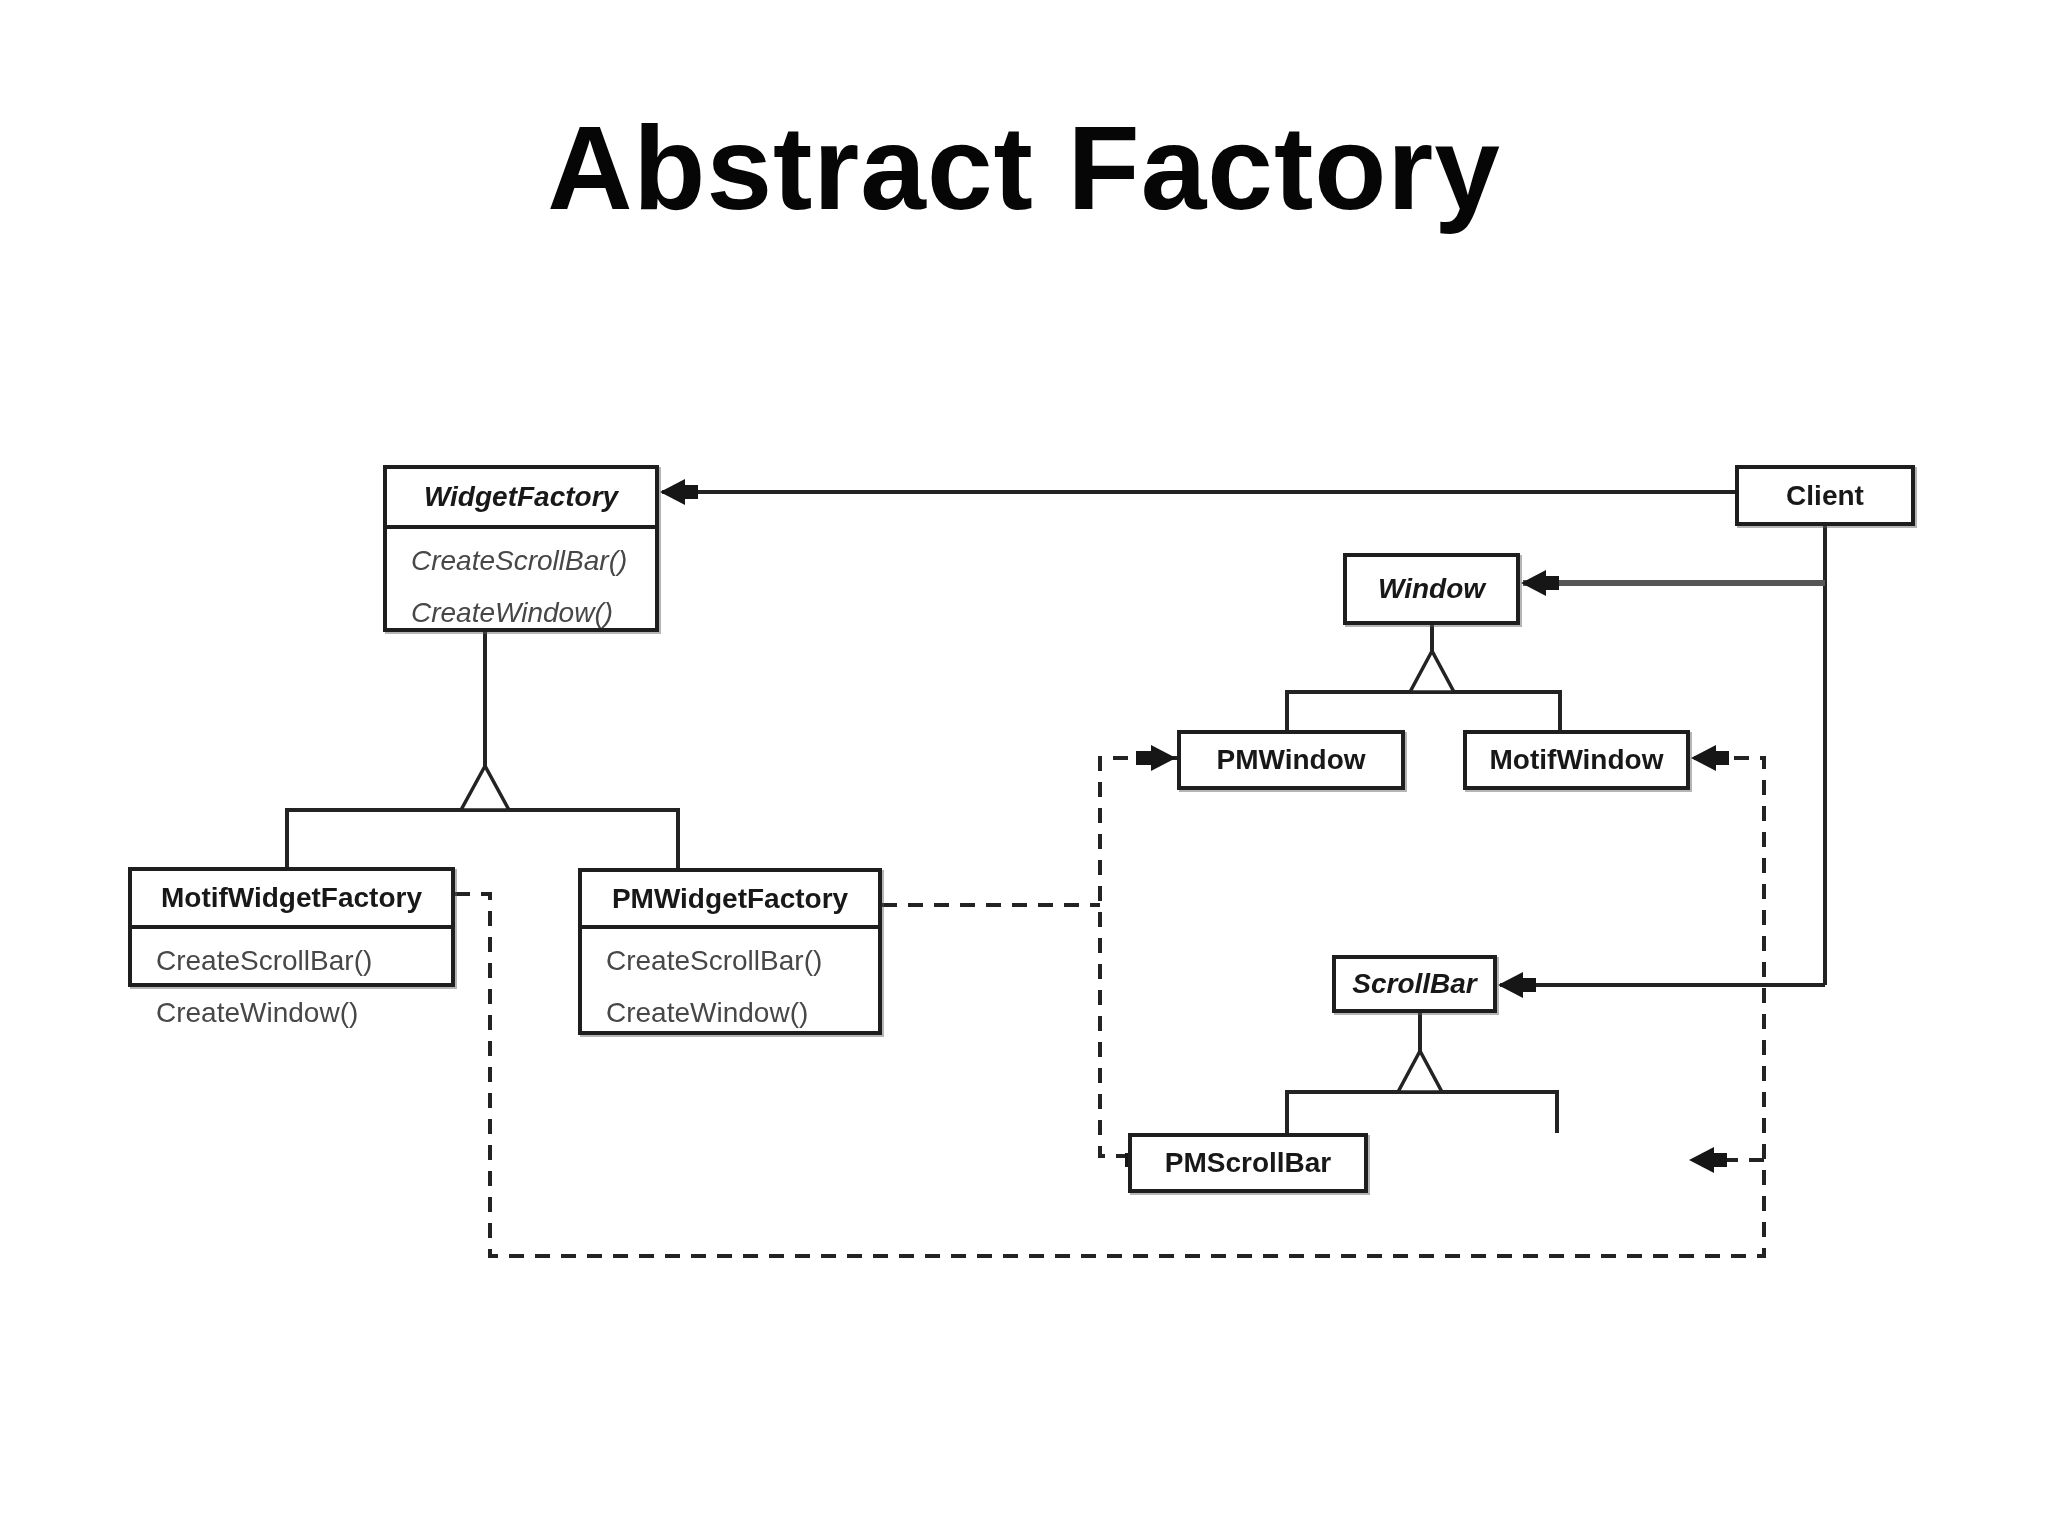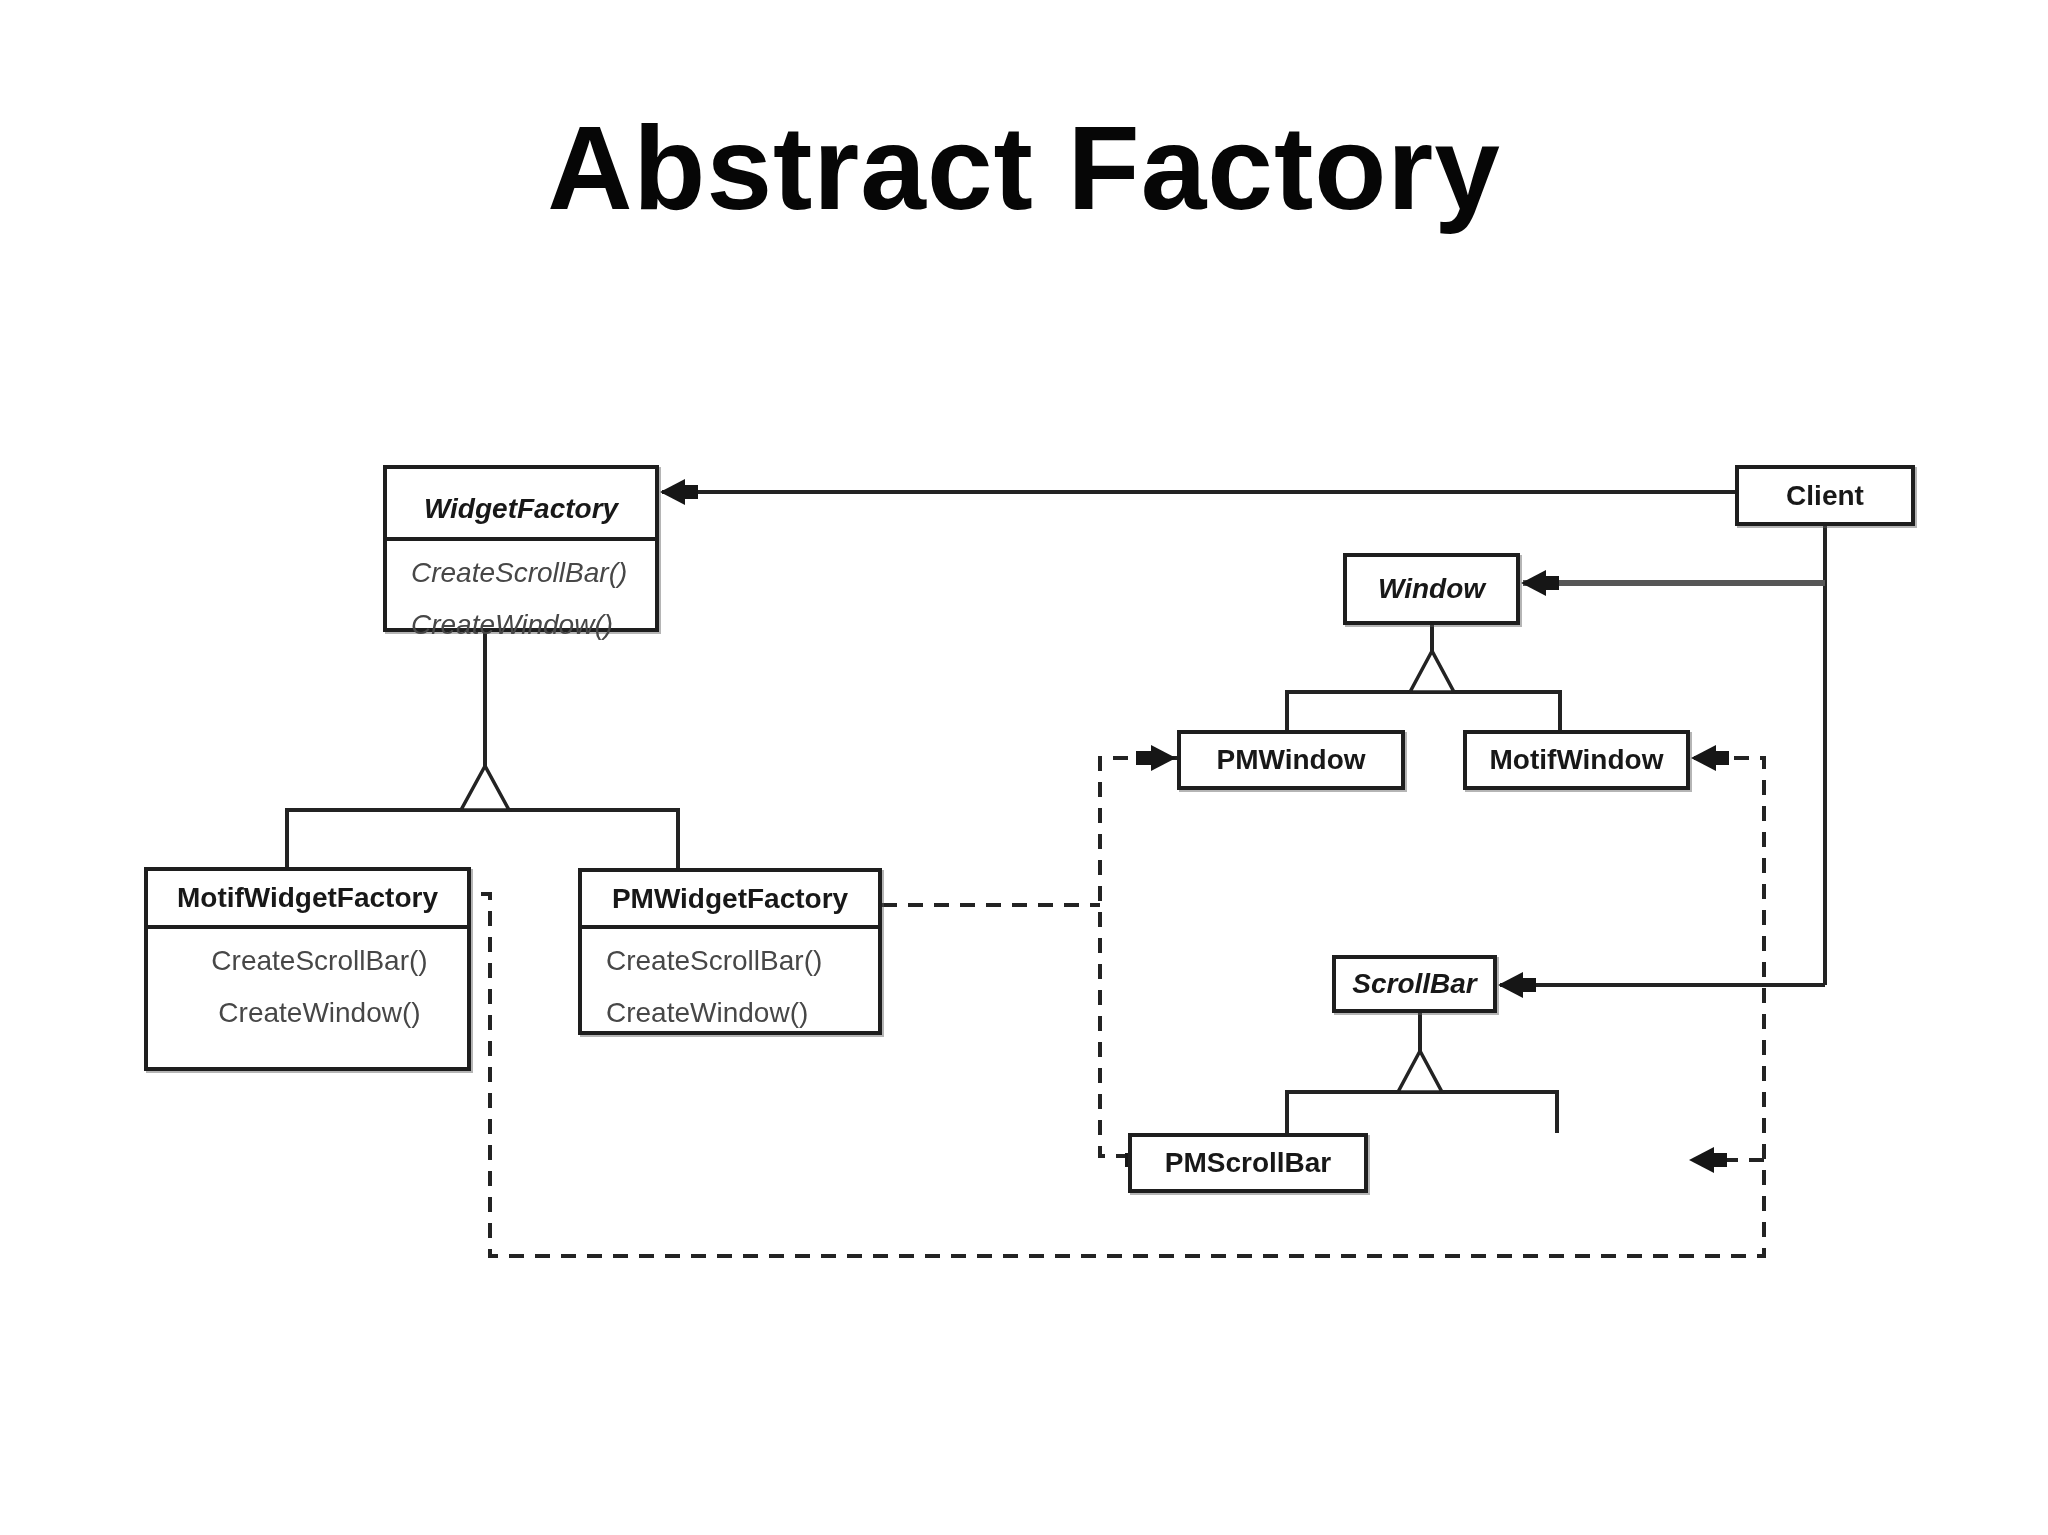--- a/index.html
+++ b/index.html
@@ -148,21 +148,21 @@
       <polygon points="1176,758 1151,745 1151,771"></polygon>
         <rect x="1136" y="751" width="15" height="14"></rect>
     </g>
     <g fill="#161616">
       <polygon points="1165,1160 1140,1147 1140,1173"></polygon>
         <rect x="1125" y="1153" width="15" height="14"></rect>
     </g>
   </svg>
 
   <div class="uml-box abstract" style="left:383px; top:465px; width:276px; height:167px;">
-    <div class="uml-title" style="height:56px;margin-top:12px;">WidgetFactory</div>
+    <div class="uml-title" style="height:56px;">WidgetFactory</div>
     <div class="uml-methods">
       <div>CreateScrollBar()</div>
       <div>CreateWindow()</div>
     </div>
   </div>
 
   <div class="uml-box single" style="left:1735px; top:465px; width:180px; height:61px;">
     <div class="uml-title">Client</div>
   </div>
 
@@ -171,21 +171,21 @@
   </div>
 
   <div class="uml-box single" style="left:1177px; top:730px; width:228px; height:60px;">
     <div class="uml-title">PMWindow</div>
   </div>
 
   <div class="uml-box single" style="left:1463px; top:730px; width:227px; height:60px;">
     <div class="uml-title">MotifWindow</div>
   </div>
 
-  <div class="uml-box" style="left:144px; top:867px; width:327px; height:204px;text-align:center;">
+  <div class="uml-box" style="left:128px; top:867px; width:327px; height:120px;">
     <div class="uml-title" style="height:54px;">MotifWidgetFactory</div>
     <div class="uml-methods">
       <div>CreateScrollBar()</div>
       <div>CreateWindow()</div>
     </div>
   </div>
 
   <div class="uml-box" style="left:578px; top:868px; width:304px; height:167px;">
     <div class="uml-title" style="height:53px;">PMWidgetFactory</div>
     <div class="uml-methods">

